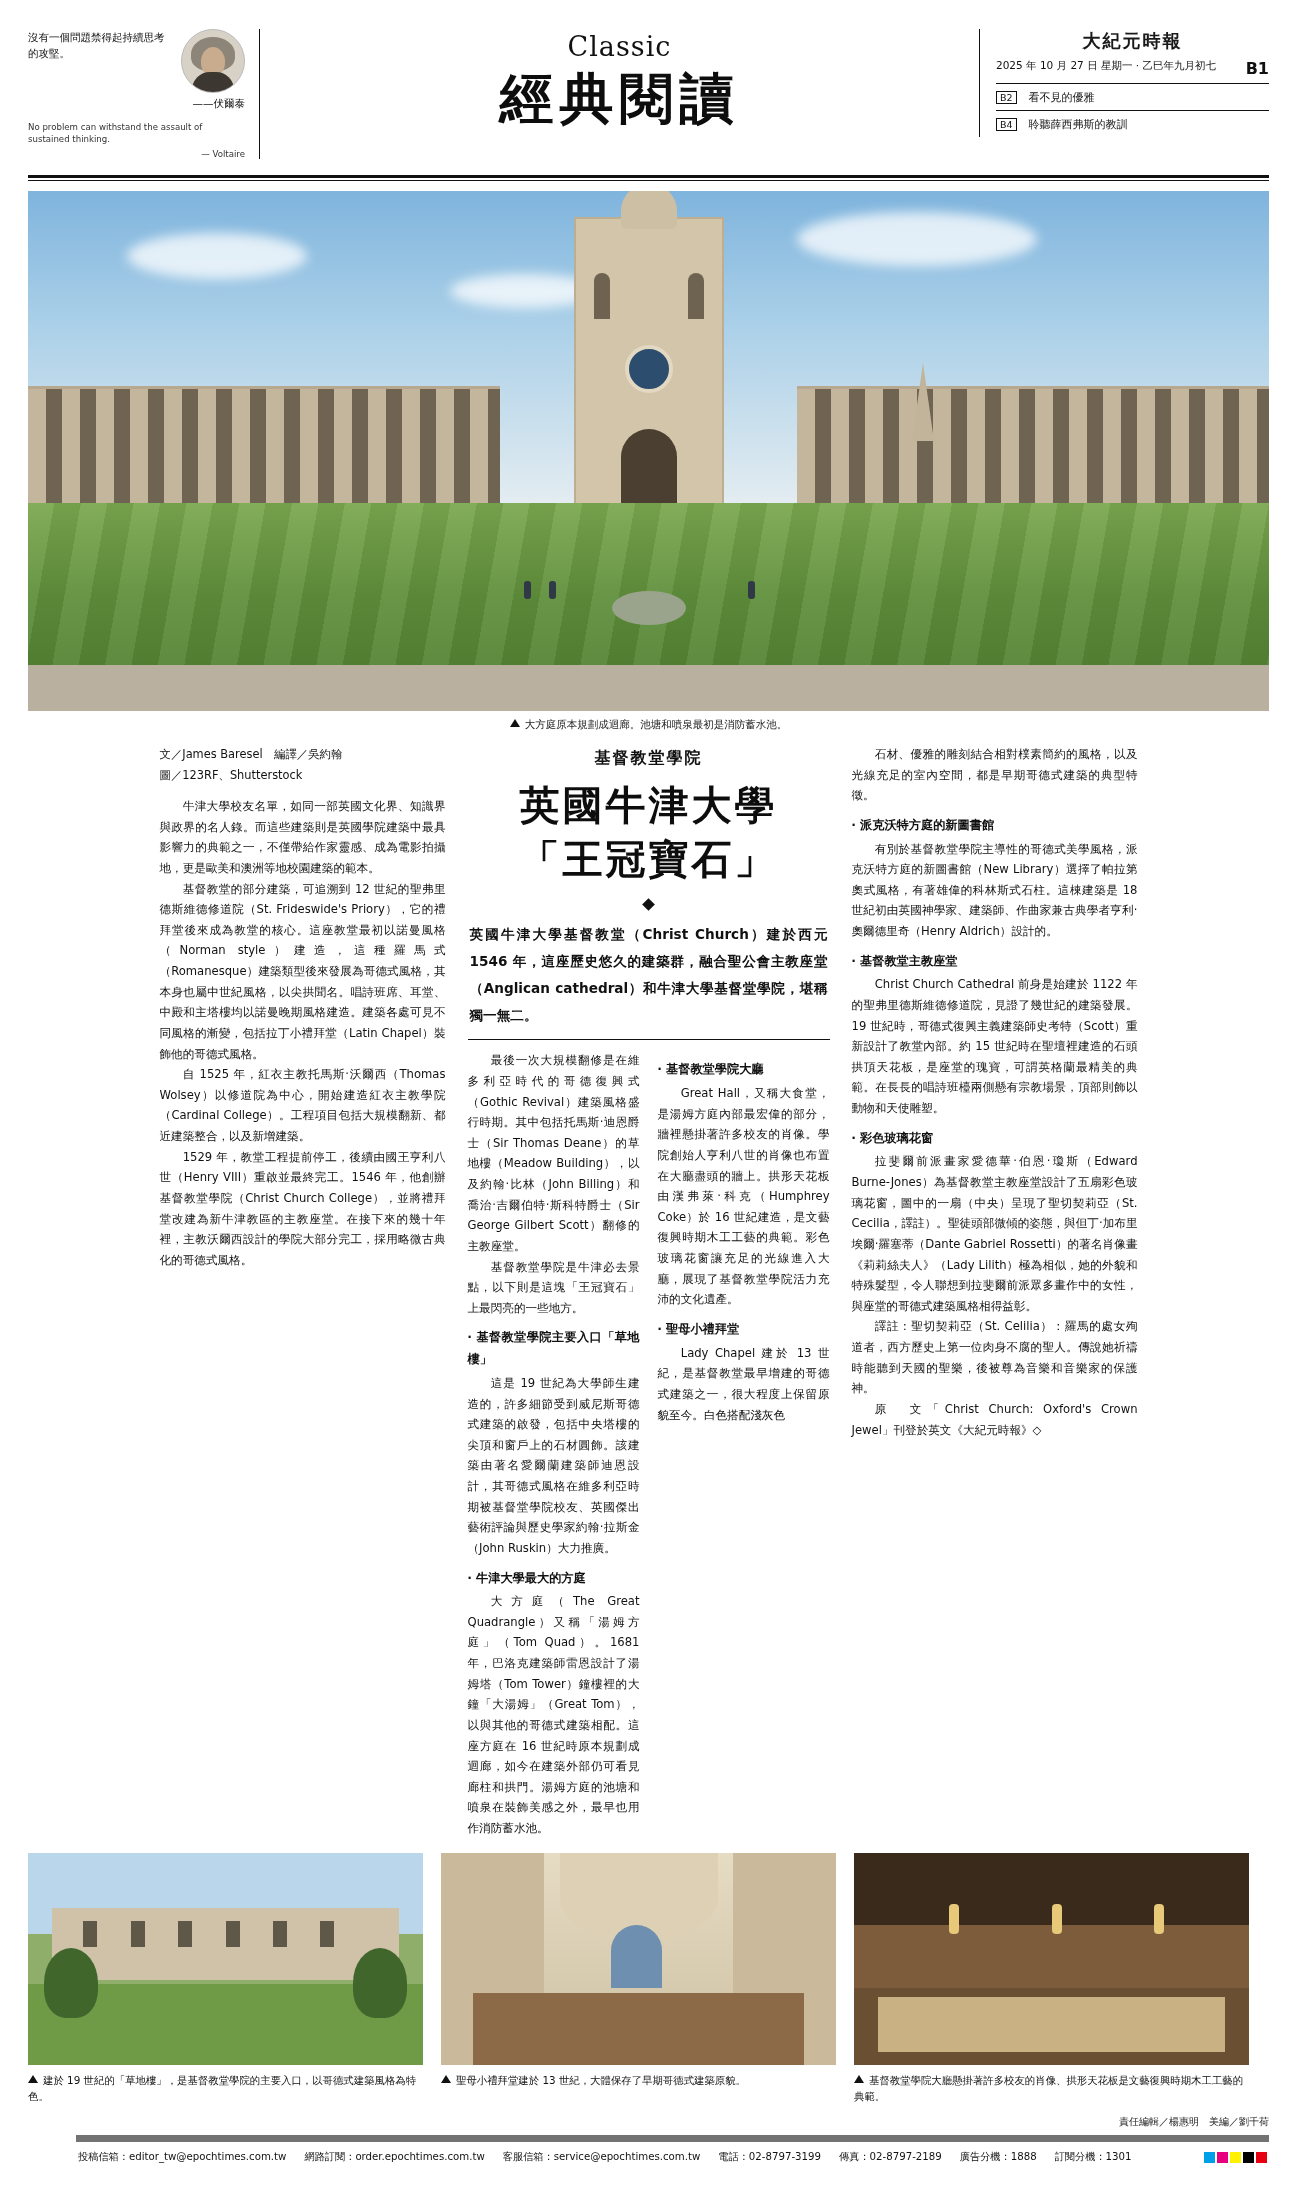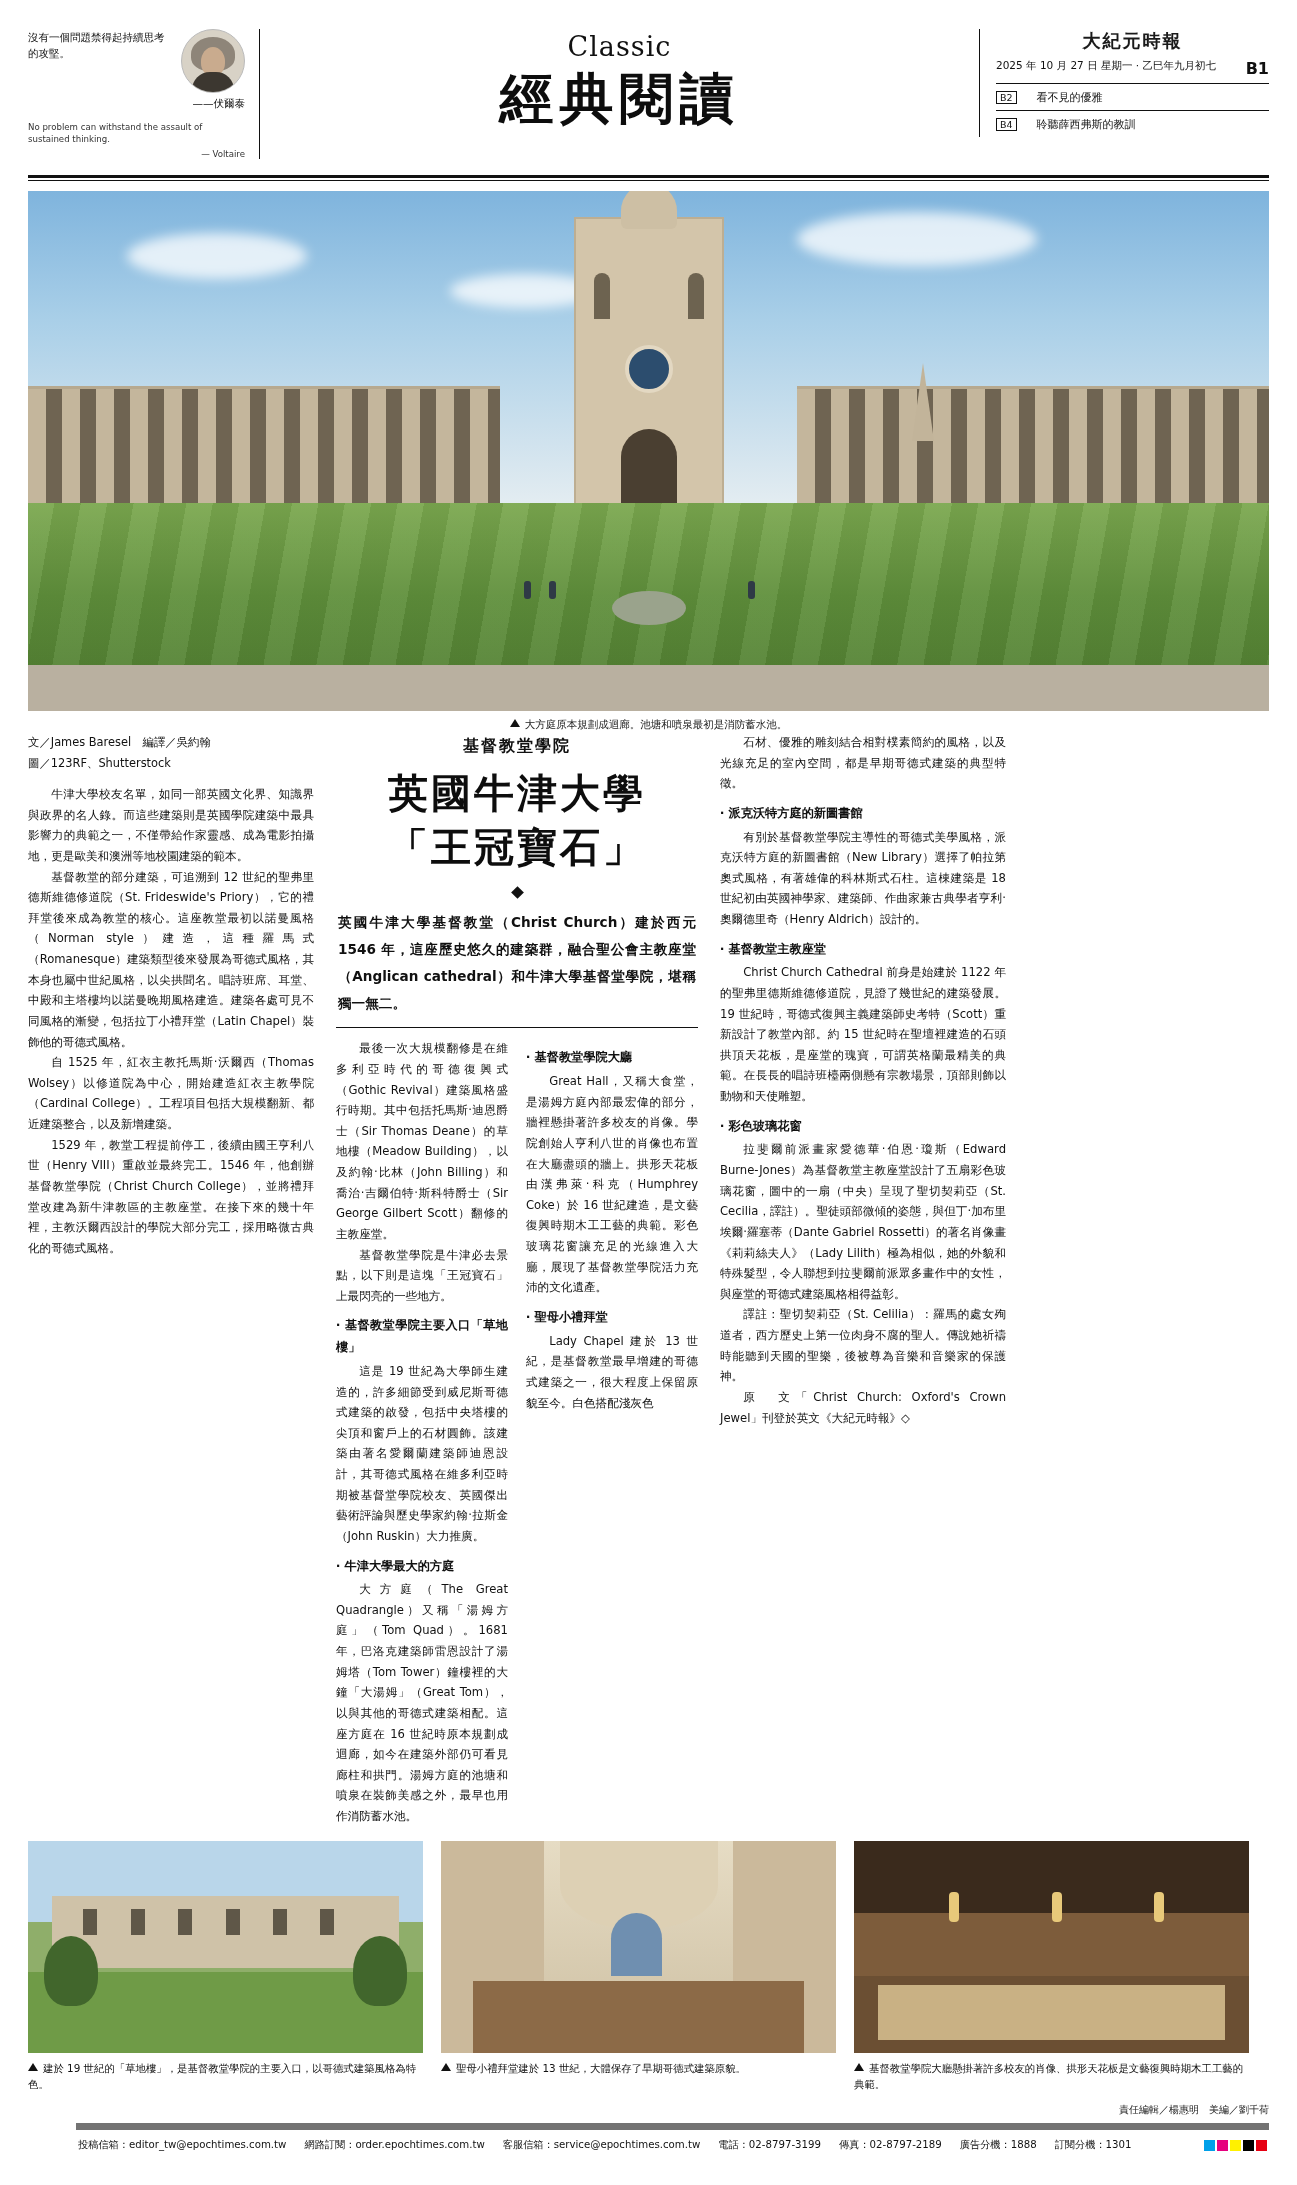--- a/index.html
+++ b/index.html
@@ -20,21 +20,21 @@
   .quote-en-attr{font-size:8.6px;text-align:right;color:#333;margin-top:3px;}
 
   .mh-center{flex:1;text-align:center;padding:0 10px;}
   .mh-classic{font-family:"DejaVu Serif","Liberation Serif",serif;font-size:27px;letter-spacing:1px;color:#111;margin-top:2px;}
   .mh-title{font-family:"DejaVu Serif","Liberation Serif",serif;font-size:54px;font-weight:700;letter-spacing:6px;margin-top:1px;color:#0d0d0d;}
 
   .mh-right{width:290px;padding-left:16px;box-sizing:border-box;border-left:1px solid #111;}
   .mh-paper{text-align:center;font-family:"DejaVu Serif","Liberation Serif",serif;font-size:18px;font-weight:700;letter-spacing:2px;color:#1a1a1a;}
   .mh-date-row{display:flex;justify-content:space-between;align-items:flex-start;border-bottom:1px solid #111;padding:6px 0 5px 0;font-size:10.5px;}
   .mh-pagenum{font-weight:700;font-size:16px;}
-  .mh-idx{display:flex;align-items:center;gap:20px;padding:6px 0 5px 0;border-bottom:1px solid #111;font-size:11px;}
+  .mh-idx{display:flex;align-items:center;gap:12px;padding:6px 0 5px 0;border-bottom:1px solid #111;font-size:11px;}
   .mh-idx:last-child{border-bottom:none;}
   .idx-badge{border:1px solid #111;font-size:9.5px;padding:1px 3px;line-height:1;font-family:"DejaVu Sans",sans-serif;}
 
   .rule-thick{height:3px;background:#111;margin-top:6px;}
   .rule-thin{height:1px;background:#111;margin-top:2px;}
 
   
   .hero{position:relative;height:520px;margin-top:10px;overflow:hidden;background:linear-gradient(#a9cde8 0%,#cfe3f0 45%,#dfe9ee 60%,#8fae63 61%,#6f9b47 100%);}
   .sky{position:absolute;left:0;top:0;right:0;height:62%;background:linear-gradient(#7fb4dd 0%,#a9cfe8 40%,#d7e6ef 85%,#e6eef2 100%);}
   .cloud{position:absolute;background:rgba(255,255,255,.75);border-radius:50%;filter:blur(6px);}
@@ -51,21 +51,21 @@
   .tower .clock{position:absolute;left:50%;transform:translateX(-50%);top:128px;width:40px;height:40px;border-radius:50%;background:#2c4d6e;border:4px solid #e3d8c2;}
   .tower .arch{position:absolute;left:50%;transform:translateX(-50%);bottom:0;width:56px;height:110px;background:#4a3f31;border-radius:28px 28px 0 0;}
   .tower .win{position:absolute;width:16px;height:46px;background:#6d6350;border-radius:8px 8px 0 0;top:56px;}
   .spire{position:absolute;right:27%;bottom:52%;width:0;height:0;border-left:11px solid transparent;border-right:11px solid transparent;border-bottom:78px solid #c2b49a;}
   .fountain{position:absolute;left:50%;transform:translateX(-50%);bottom:86px;width:74px;height:34px;background:#9aa38c;border-radius:50%;}
   .fig{position:absolute;bottom:112px;width:7px;height:18px;background:#2f3a46;border-radius:3px;}
   .caption-strip{font-size:10.5px;text-align:center;padding:7px 0 0 0;color:#222;}
   .tri{display:inline-block;width:0;height:0;border-left:5px solid transparent;border-right:5px solid transparent;border-bottom:8px solid #111;margin-right:5px;transform:translateY(-1px);}
 
   
-  .body-grid{display:flex;gap:22px;}
+  .body-grid{display:flex;gap:22px;margin-top:12px;justify-content:center;}
   .col{width:286px;font-size:11.6px;line-height:1.78;text-align:justify;}
   .col.wide{width:362px;}
   .byline{font-size:11.4px;line-height:1.85;margin-bottom:10px;}
   p.para{margin:0 0 0 0;text-indent:2em;}
   .sec-head{font-weight:700;font-size:12.2px;margin:9px 0 2px 0;}
   .sec-head:before{content:"‧ ";}
 
   
   .head-wrap{text-align:center;}
   .kicker{font-size:16px;font-weight:700;letter-spacing:2px;margin-bottom:6px;}

